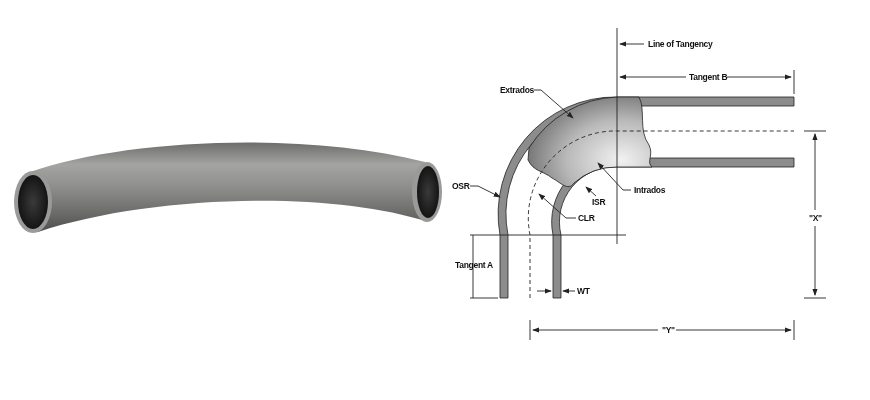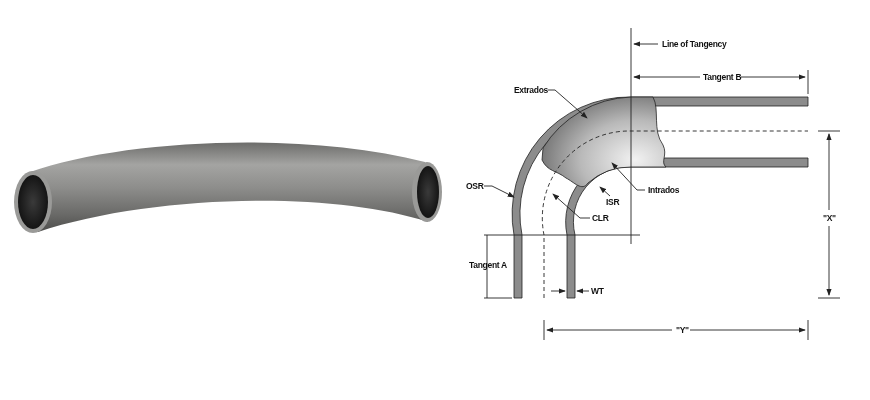--- a/index.html
+++ b/index.html
@@ -1,20 +1,20 @@
 <!DOCTYPE html>
 <html><head>
   <meta charset="utf-8">
   <style>
     html, body { margin: 0; padding: 0; background: #ffffff; }
     body { width: 870px; height: 400px; overflow: hidden; position: relative;
            font-family: "Liberation Sans", sans-serif; }
     .panel { position: absolute; }
     #photo-panel { left: 0; top: 100px; width: 450px; height: 180px; }
-    #diagram-panel { left: 450px; top: 0; width: 420px; height: 368px; }
+    #diagram-panel { left: 436px; top: 0; width: 420px; height: 368px; }
     svg text { font-family: "Liberation Sans", sans-serif; font-size: 8.5px; fill: #111; font-weight: bold; letter-spacing: -0.3px; }
   </style>
 </head>
 <body>
 
 <div class="panel" id="photo-panel">
   <svg width="450" height="180" viewBox="0 0 450 180">
     <defs>
       <linearGradient id="metal" x1="0" y1="0" x2="0" y2="1">
         <stop offset="0" stop-color="#6c6c6a"></stop>

